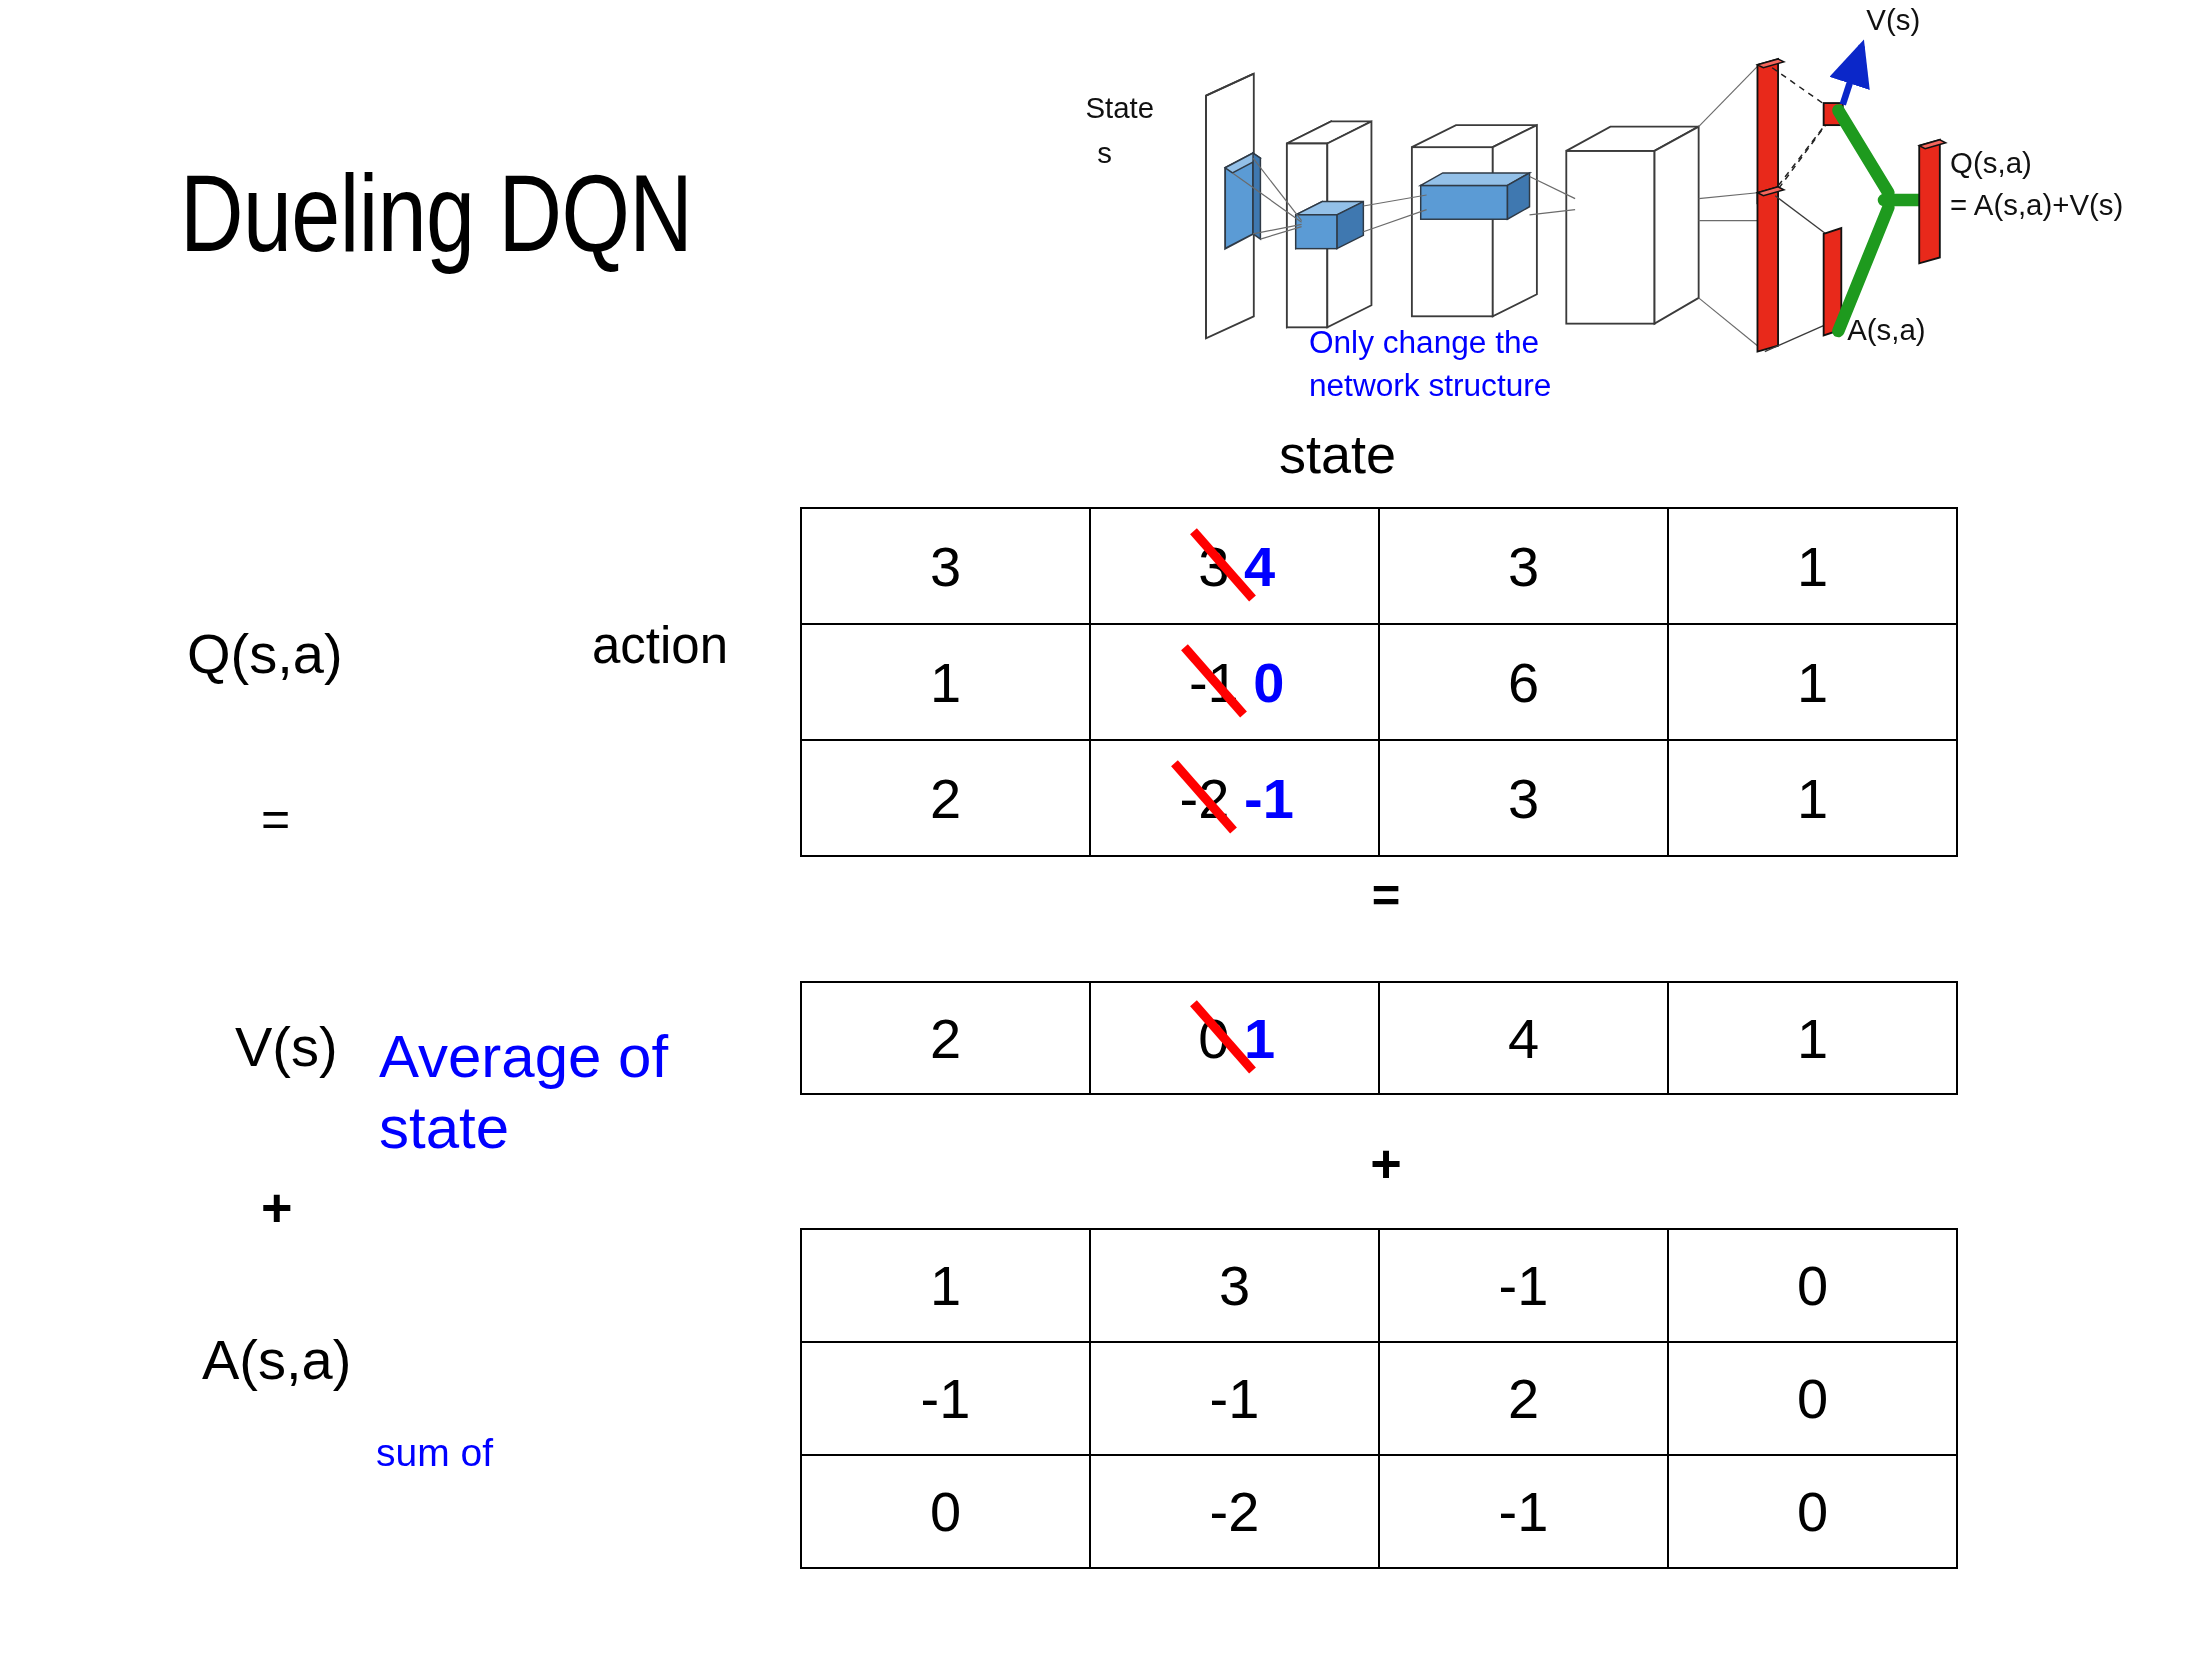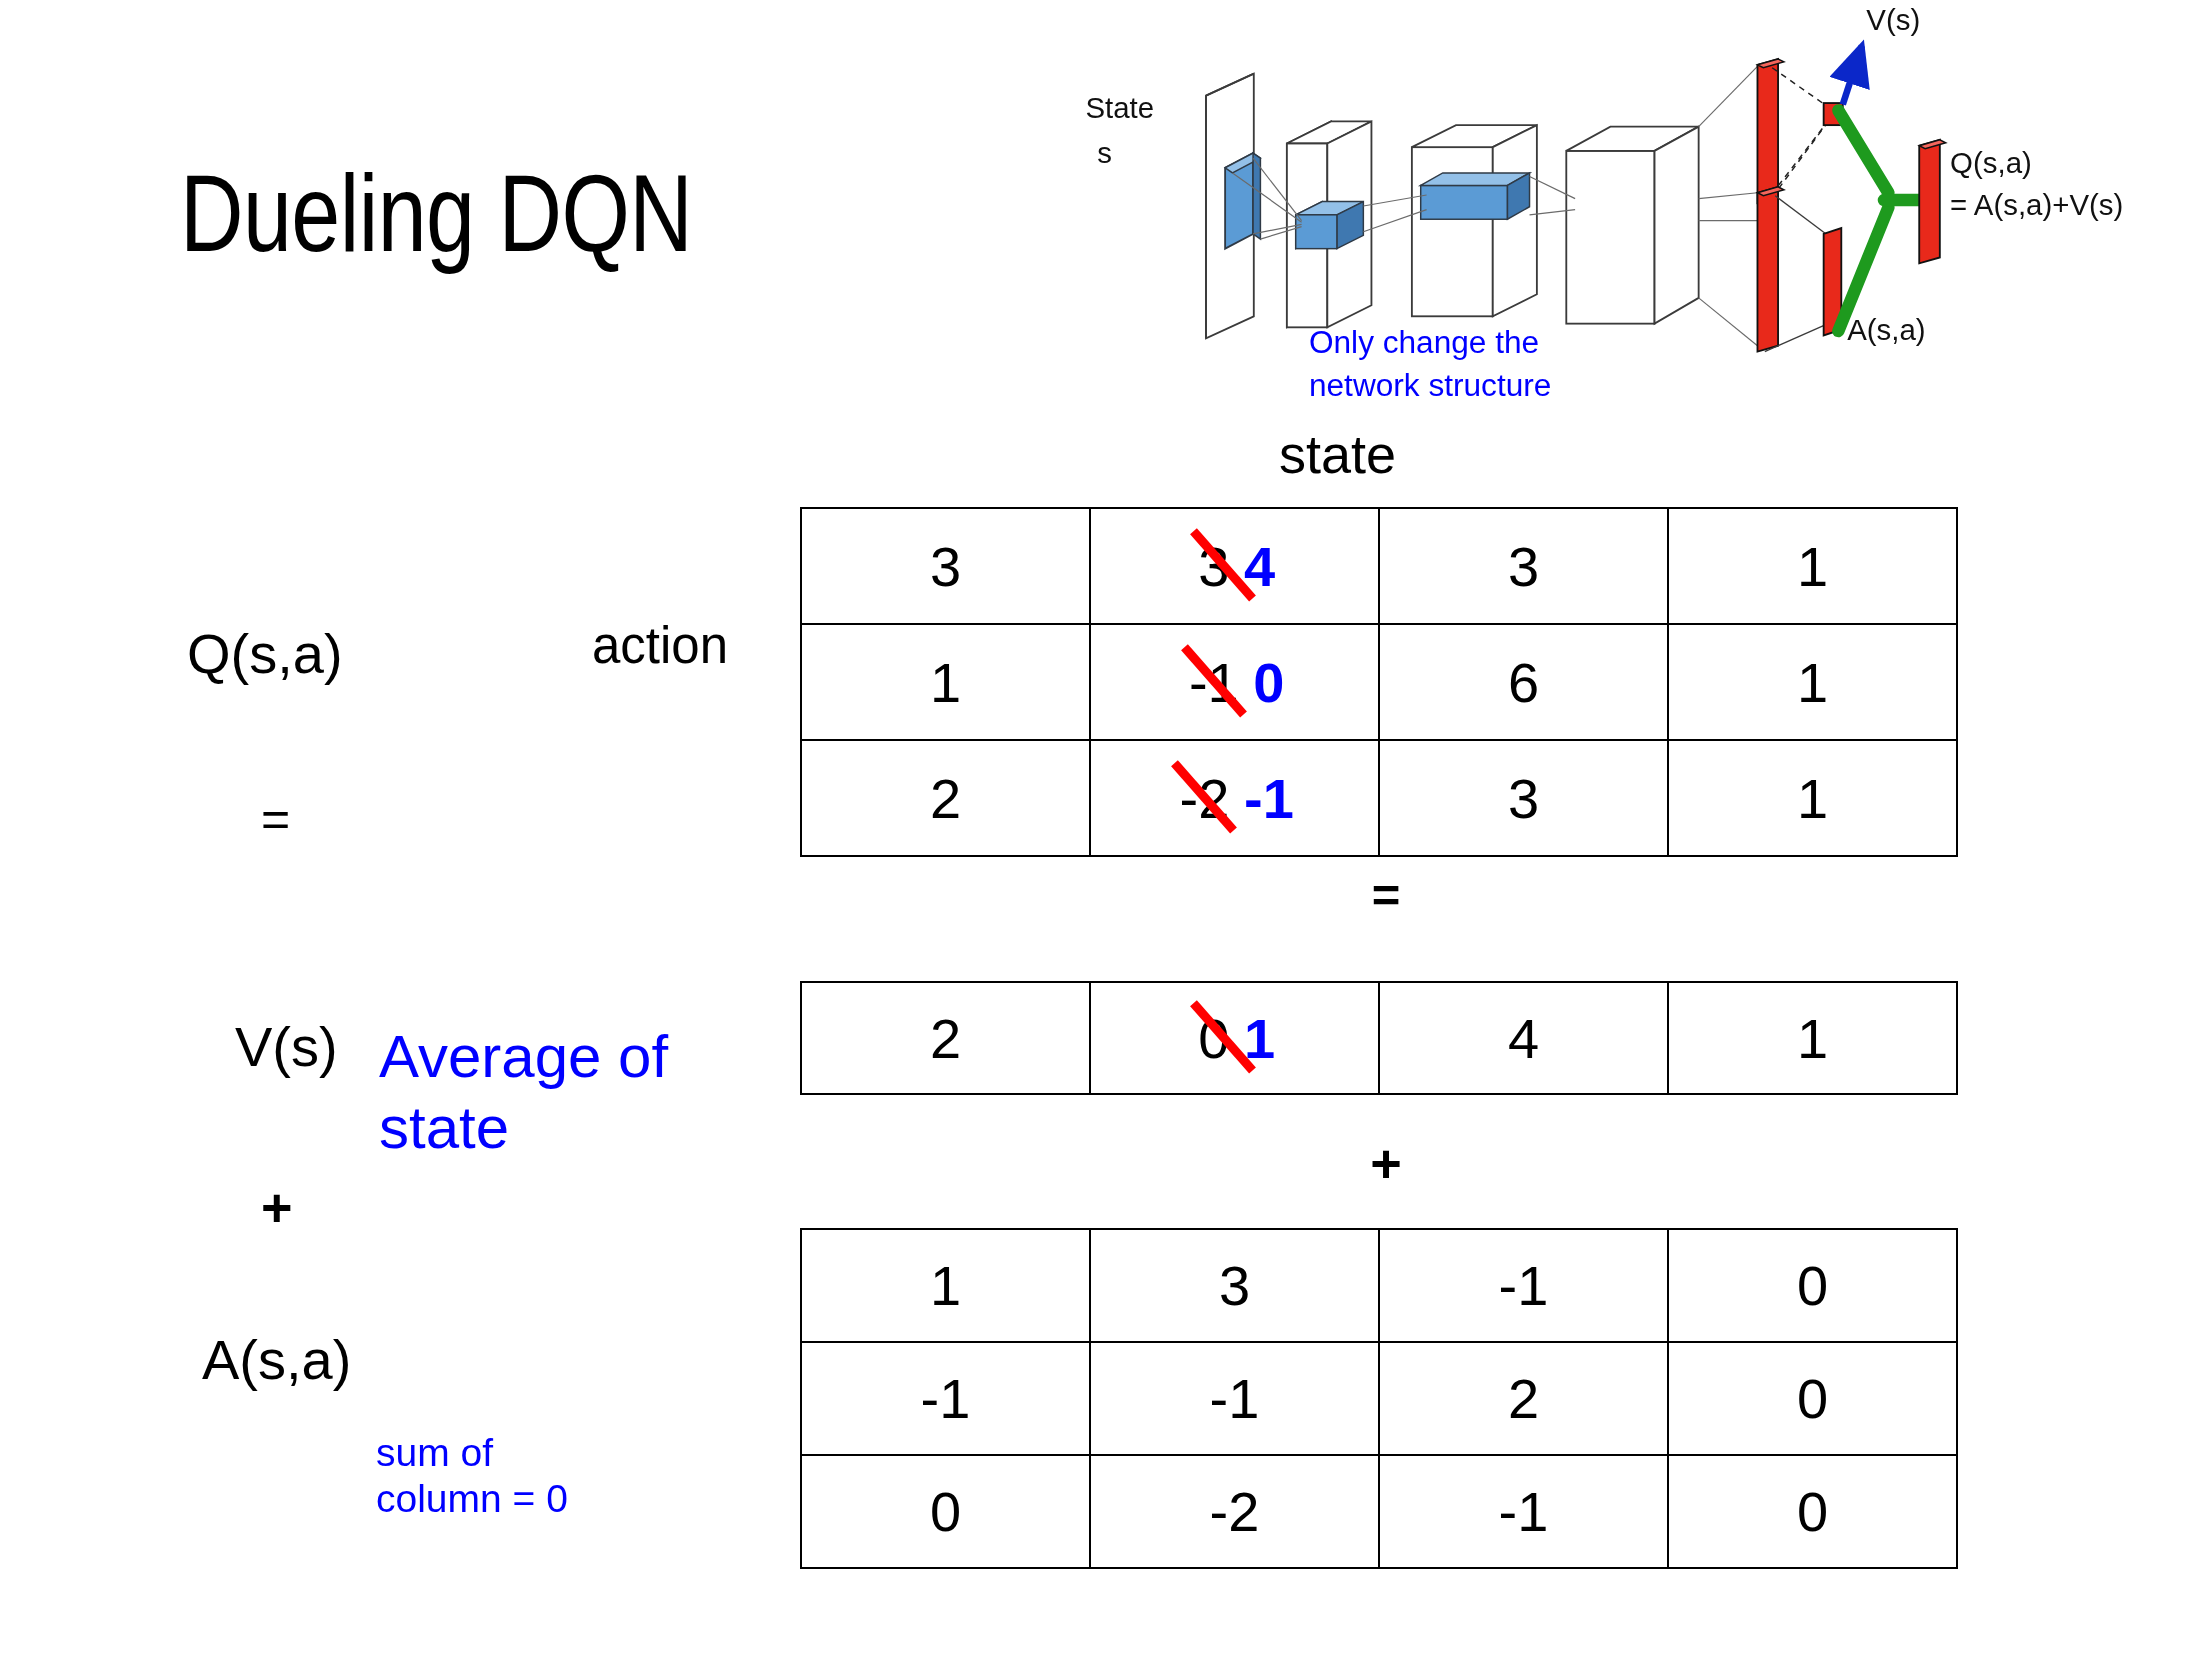--- a/index.html
+++ b/index.html
@@ -181,21 +181,20 @@
 <div class="lbl" id="lbl-plus1">+</div>
 <div class="lbl" id="lbl-a">A(s,a)</div>
 <div class="lbl" id="lbl-action">action</div>
 
 <div id="note-avg">
   <div>Average of</div>
   <div>state</div>
 </div>
 <div id="note-sum">
   <div>sum of</div>
-  <div>column = 0</div>
 </div>
 
 <div class="op" id="op-eq2">=</div>
 <div class="op" id="op-plus2">+</div>
 
 <table class="tbl" id="tbl-q">
     <tbody>
       <tr>
         <td>3</td>
         <td><span class="cell-edit">

